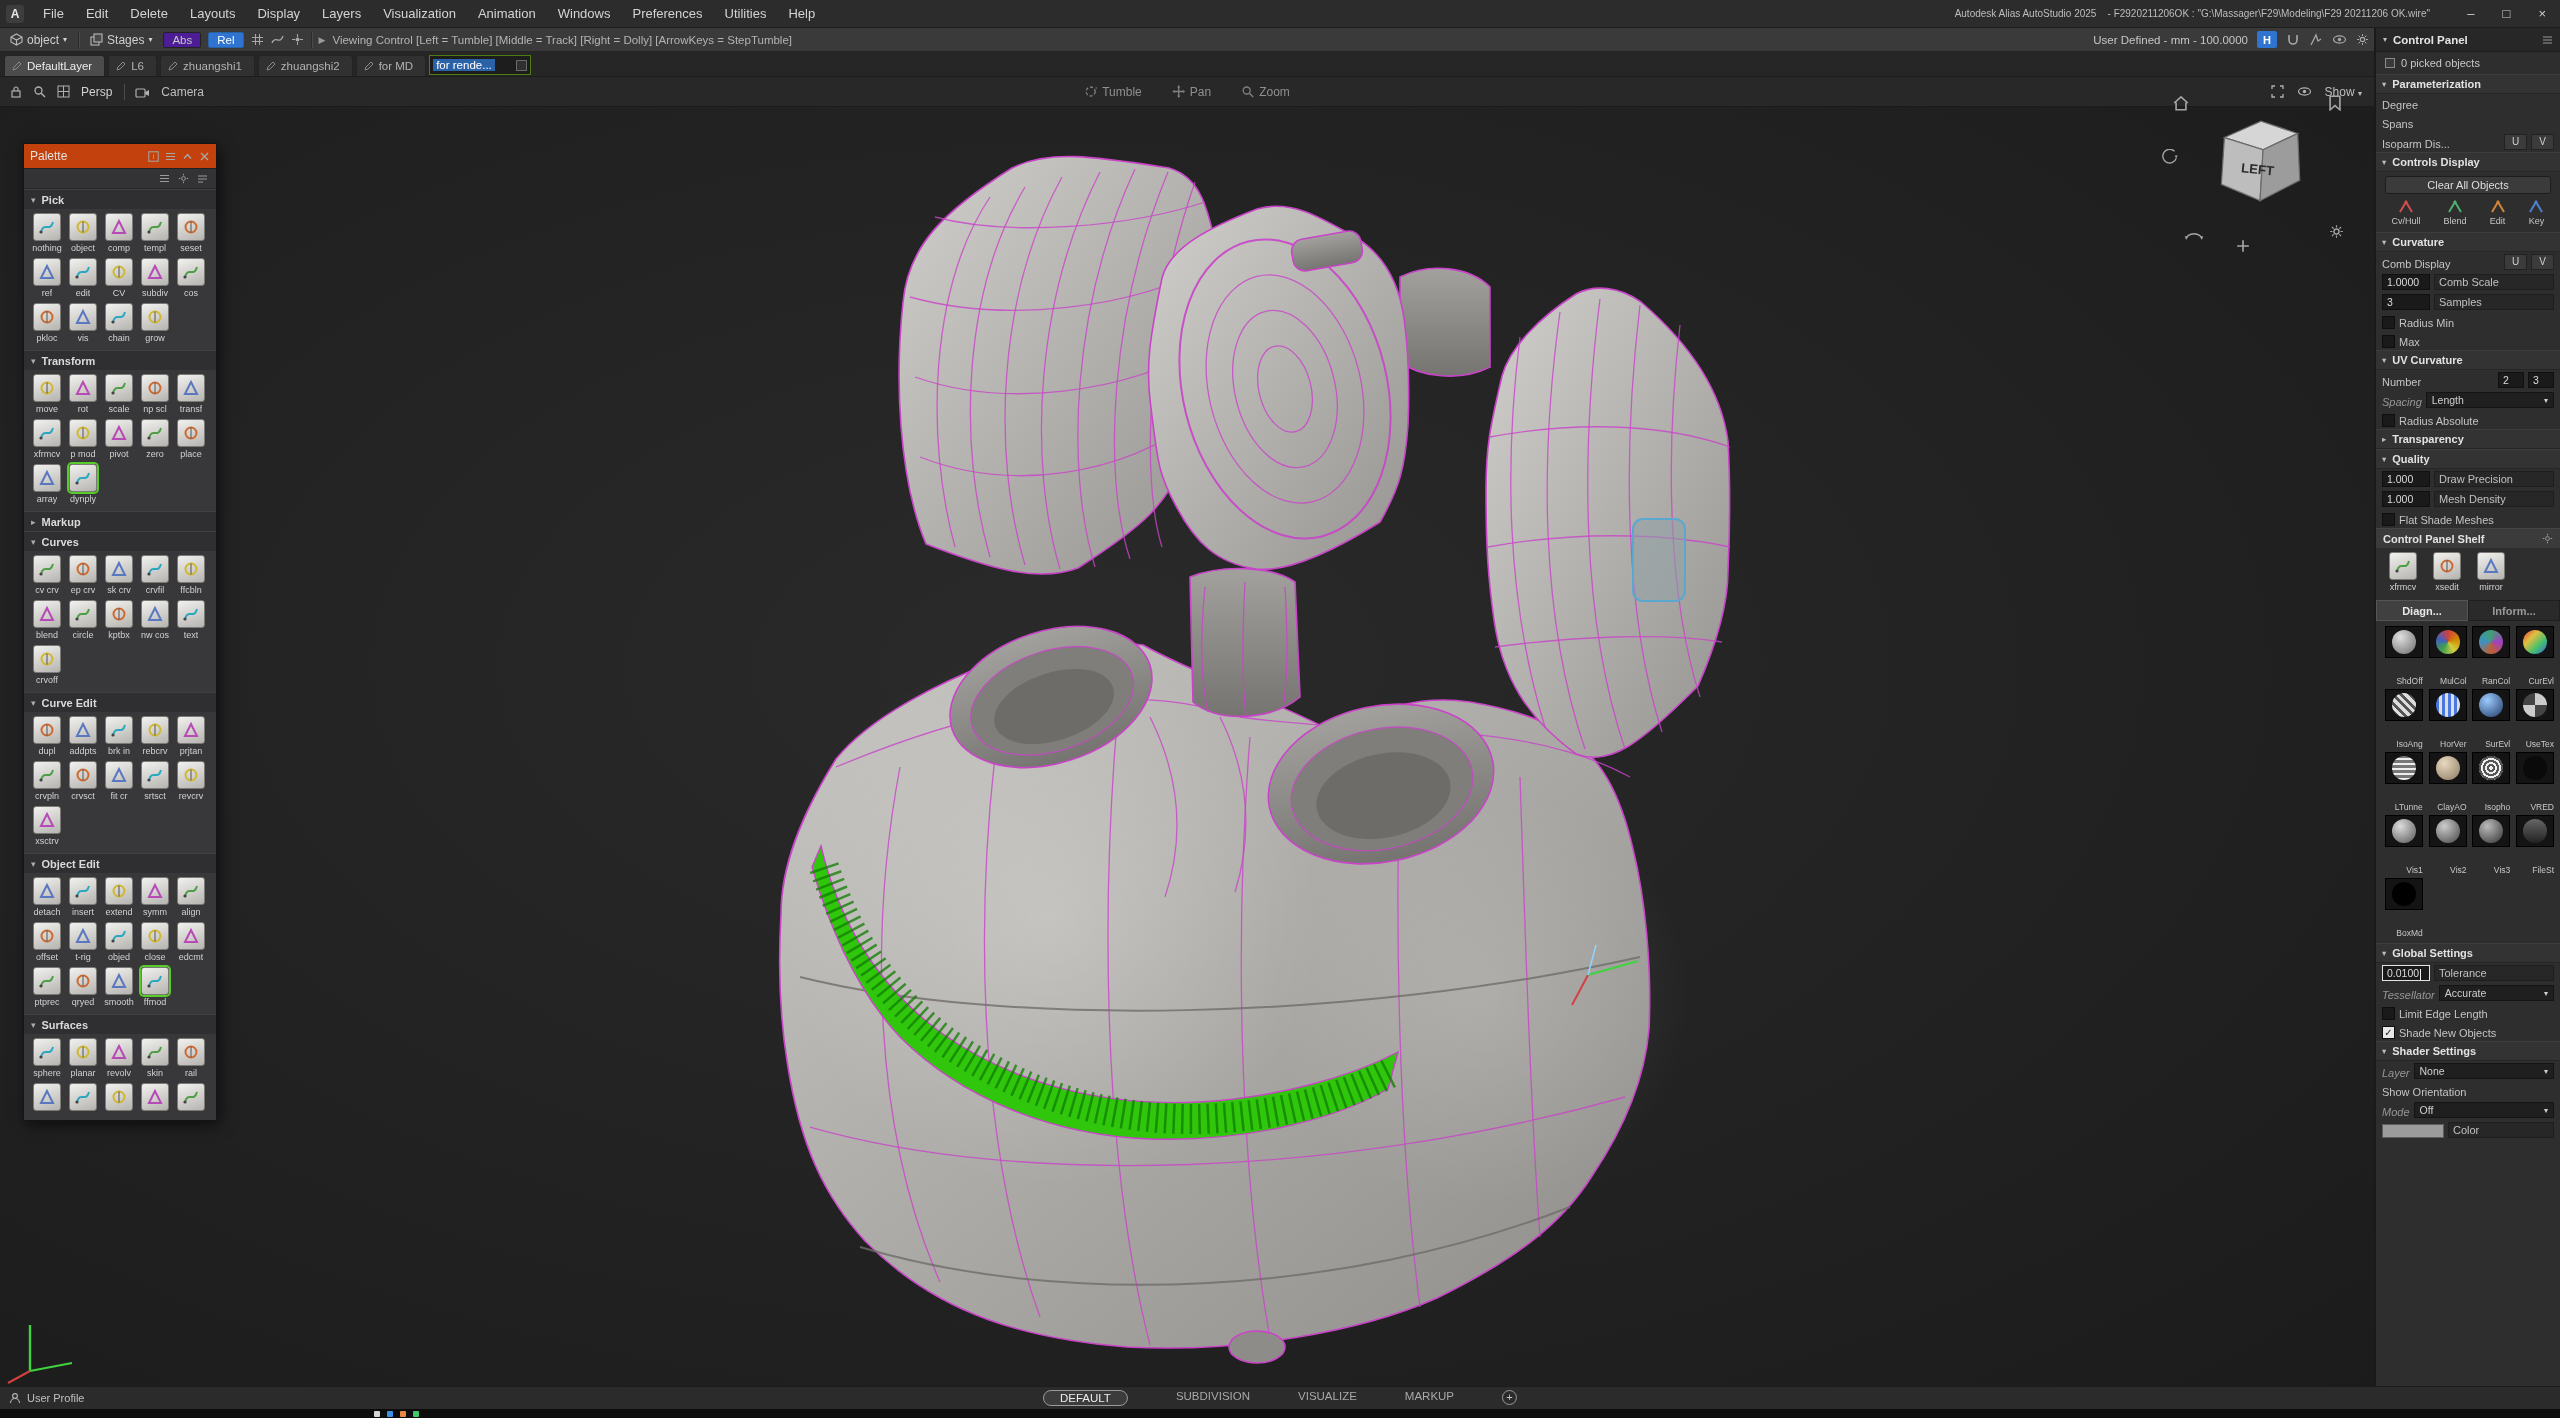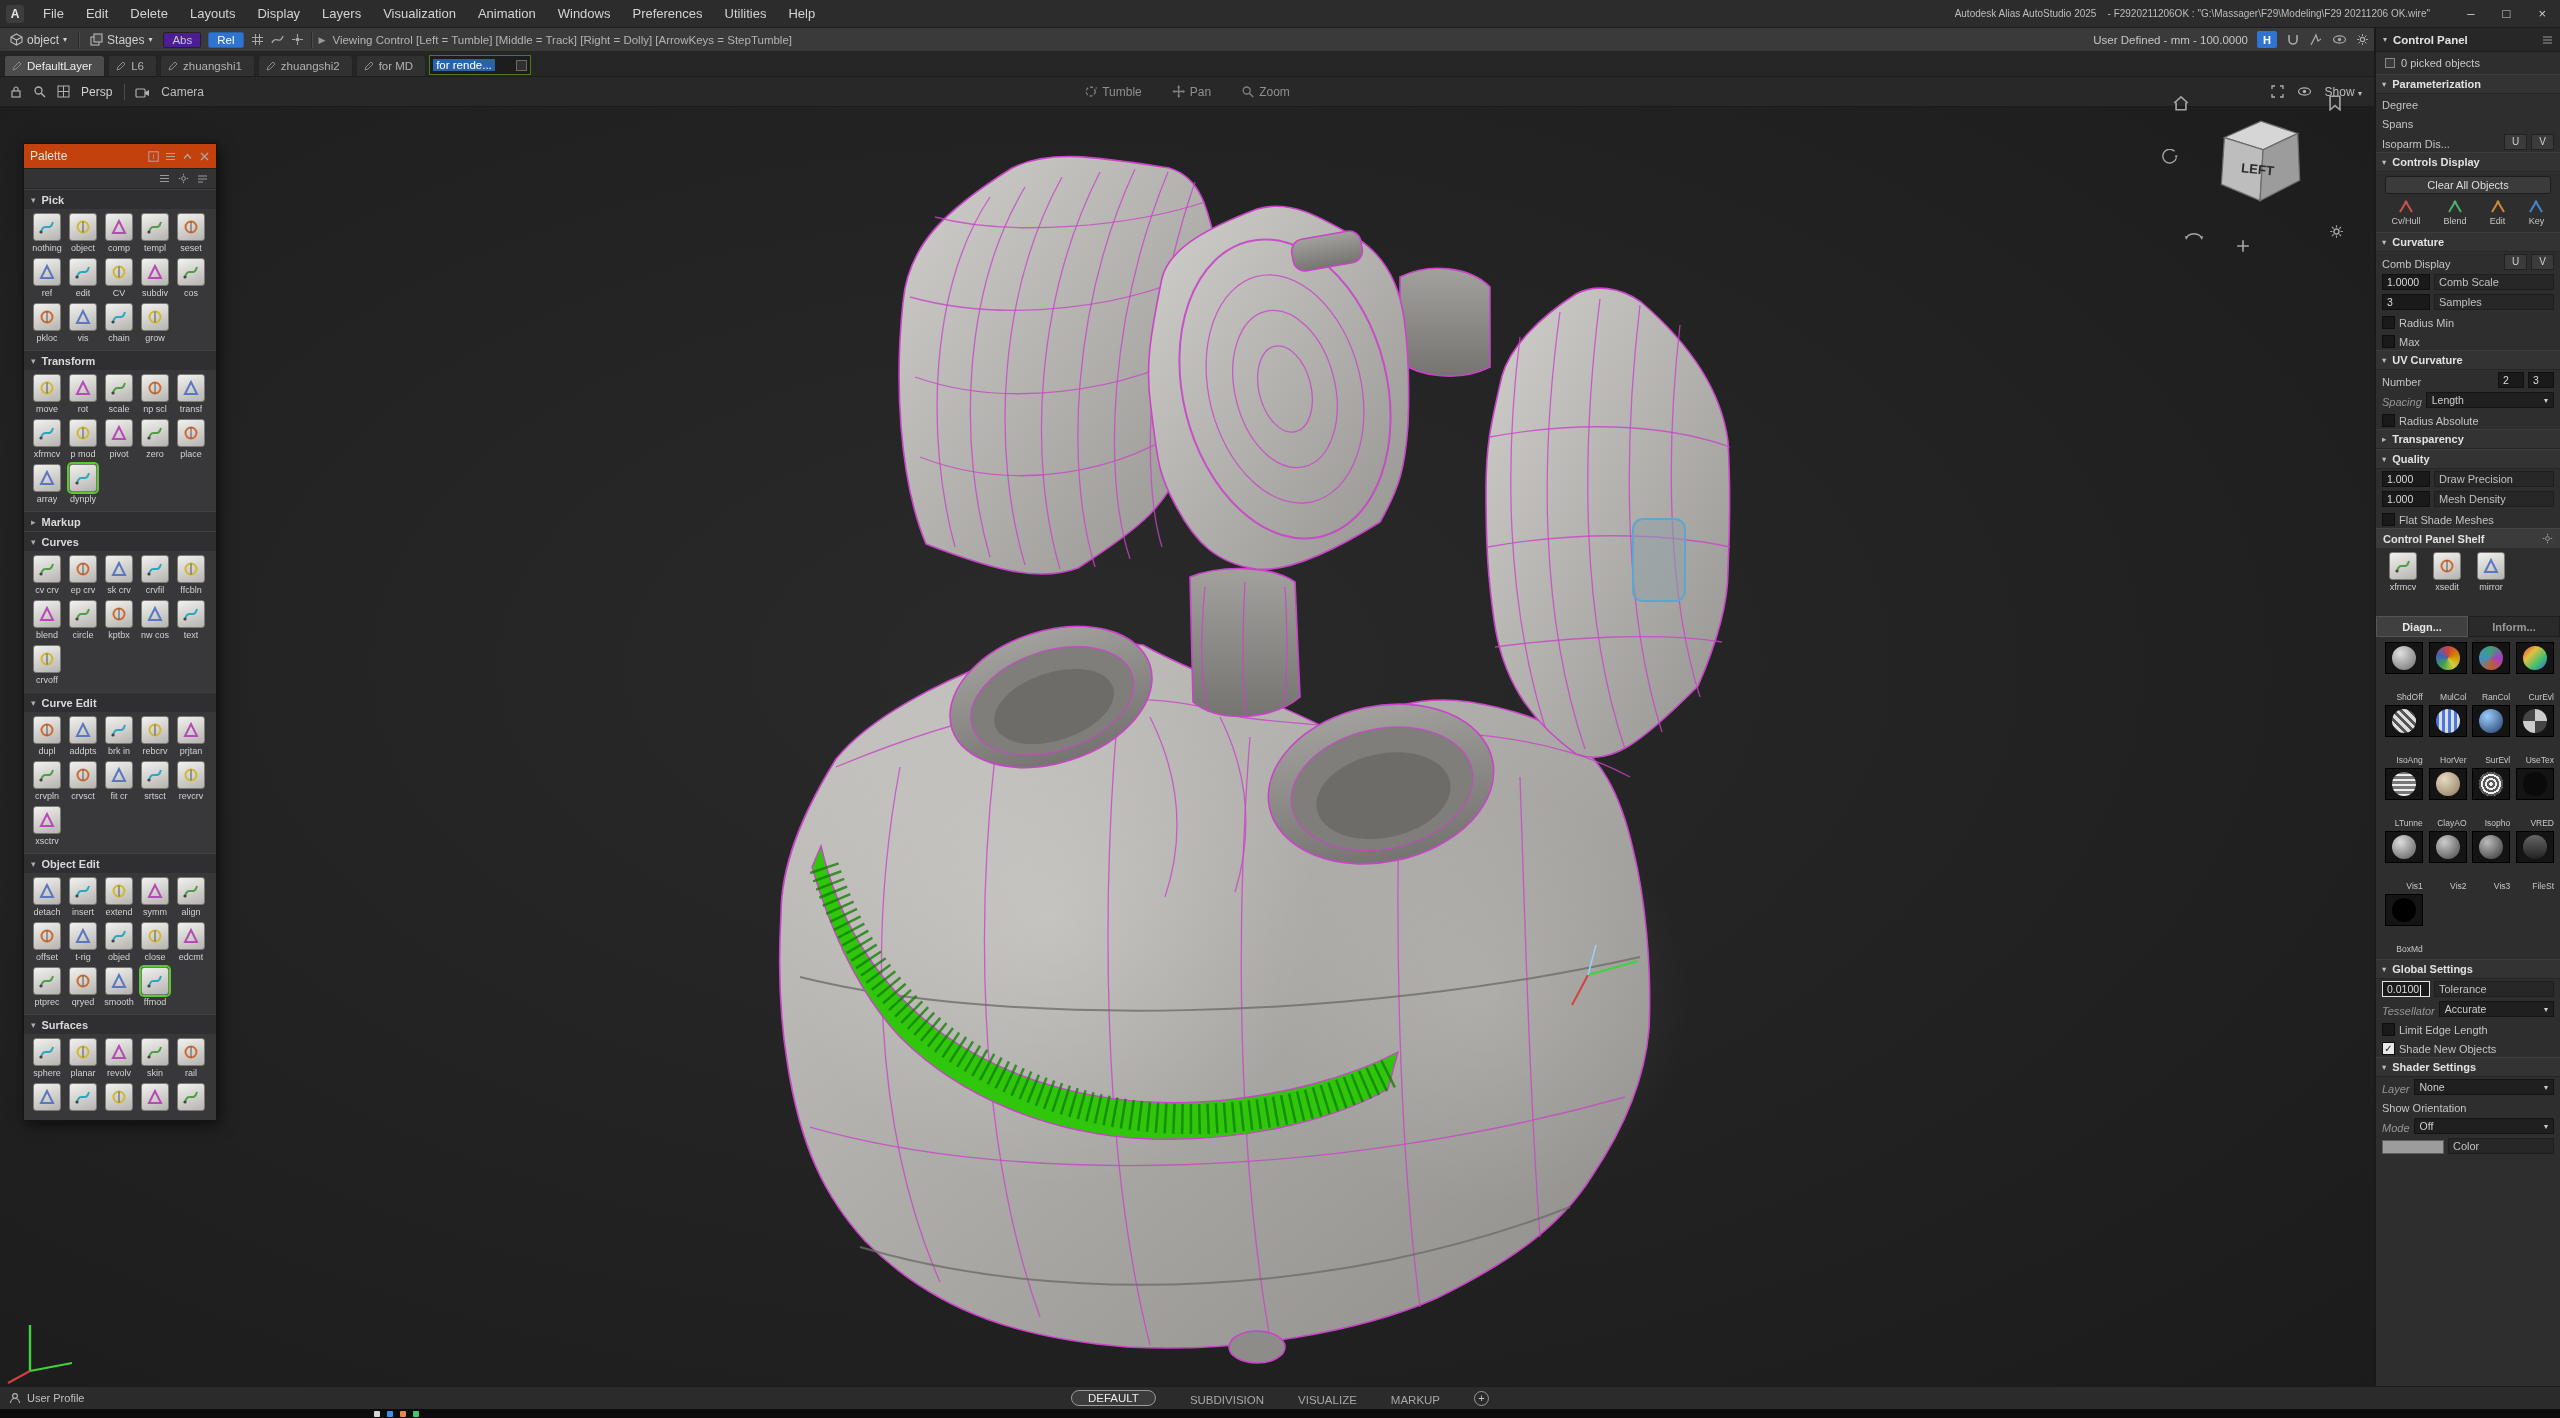--- a/index.html
+++ b/index.html
@@ -89,34 +89,34 @@
   .uv-btn{width:23px;height:16px;background:#3b3b3b;border:1px solid #212121;color:#d0d0d0;text-align:center;font-size:10px;line-height:14px}
   .cp-check{width:13px;height:13px;background:#1a1a1a;border:1px solid #0e0e0e;font-size:10px;line-height:12px;text-align:center;color:#1a1a1a}
   .cp-check.on{background:#e8e8e8}
   .cp-dd{background:#1f1f1f;border:1px solid #141414;color:#cfcfcf;padding:1px 5px;flex:1;height:16px;display:flex;justify-content:space-between;align-items:center;font-size:10.5px}
   .clear-btn{margin:4px 9px;background:#3b3b3b;border:1px solid #1d1d1d;border-radius:3px;text-align:center;padding:2px 0;color:#ddd}
   .cd-items{display:flex;justify-content:space-around;padding:2px 4px 6px}
   .cd-item{display:flex;flex-direction:column;align-items:center;gap:2px;font-size:9px;color:#c6c6c6}
   .shelf-head{height:20px;background:#3b3b3b;border-top:1px solid #454545;display:flex;align-items:center;padding:0 7px;font-weight:bold;color:#e2e2e2}
   .shelf-head .sp{flex:1}
   .shelf-tools{display:flex;gap:8px;padding:4px 9px 6px}
-  .info-tabs{display:flex;height:21px;margin-top:18px}
+  .info-tabs{display:flex;height:21px;margin-top:2px}
   .info-tab{flex:1;display:flex;align-items:center;justify-content:center;background:#2a2a2a;border:1px solid #1f1f1f;color:#9a9a9a;font-weight:bold}
   .info-tab.active{background:#404040;color:#e8e8e8;border-color:#555}
   .shader-grid{display:grid;grid-template-columns:repeat(4,1fr);gap:3px;padding:5px 6px}
   .shader-cell{display:flex;flex-direction:column;align-items:flex-end;gap:18px}
   .shader-tile{width:38px;height:32px;background:#141414;border:1px solid #000;display:flex;align-items:center;justify-content:center}
   .shader-ball{width:24px;height:24px;border-radius:50%}
   .shader-lbl{font-size:8.5px;color:#c8c8c8;white-space:nowrap}
   .swatch{width:62px;height:14px;background:#9c9c9c;border:1px solid #5e5e5e}
 
   
   .bottom-bar{height:23px;background:#2b2b2b;border-top:1px solid #1c1c1c;display:flex;align-items:center;position:relative;flex:0 0 auto;font-size:11.5px}
   .bb-left{display:flex;align-items:center;gap:6px;padding-left:9px;color:#c0c0c0;font-size:11px}
-  .bb-center{position:absolute;left:50%;transform:translateX(-50%);display:flex;align-items:flex-end;gap:34px}
+  .bb-center{position:absolute;left:50%;transform:translateX(-50%);display:flex;align-items:flex-start;gap:48px}
   .bb-tab{color:#a8a8a8}
   .bb-tab.active{padding:1px 16px;border:1px solid #9a9a9a;border-radius:10px;background:#3c3c3c;color:#ececec}
   .bb-plus{width:15px;height:15px;border:1px solid #9a9a9a;border-radius:50%;display:flex;align-items:center;justify-content:center;color:#c8c8c8;font-size:11px;line-height:1}
 
   
   .taskbar{height:9px;background:#0c0c0c;display:flex;align-items:center;gap:7px;padding-left:374px;flex:0 0 auto}
   .tk-dot{width:6px;height:6px;border-radius:1px}
 </style>
 </head>
 <body>

